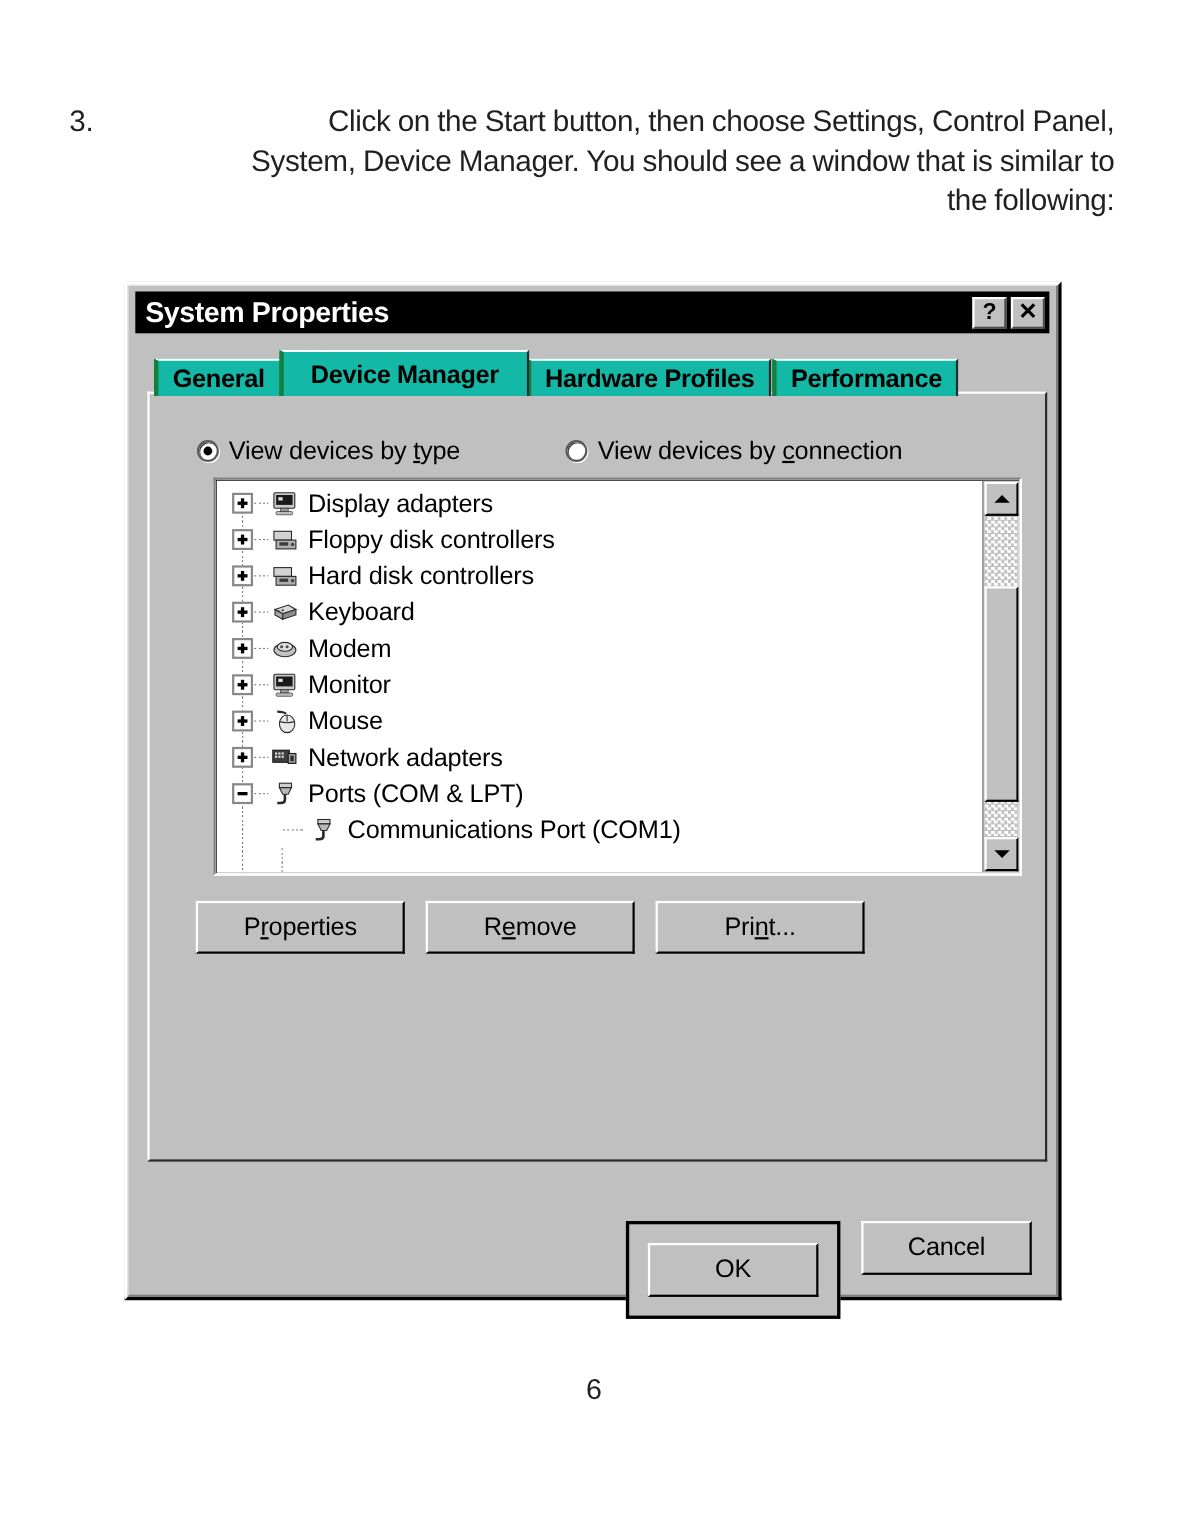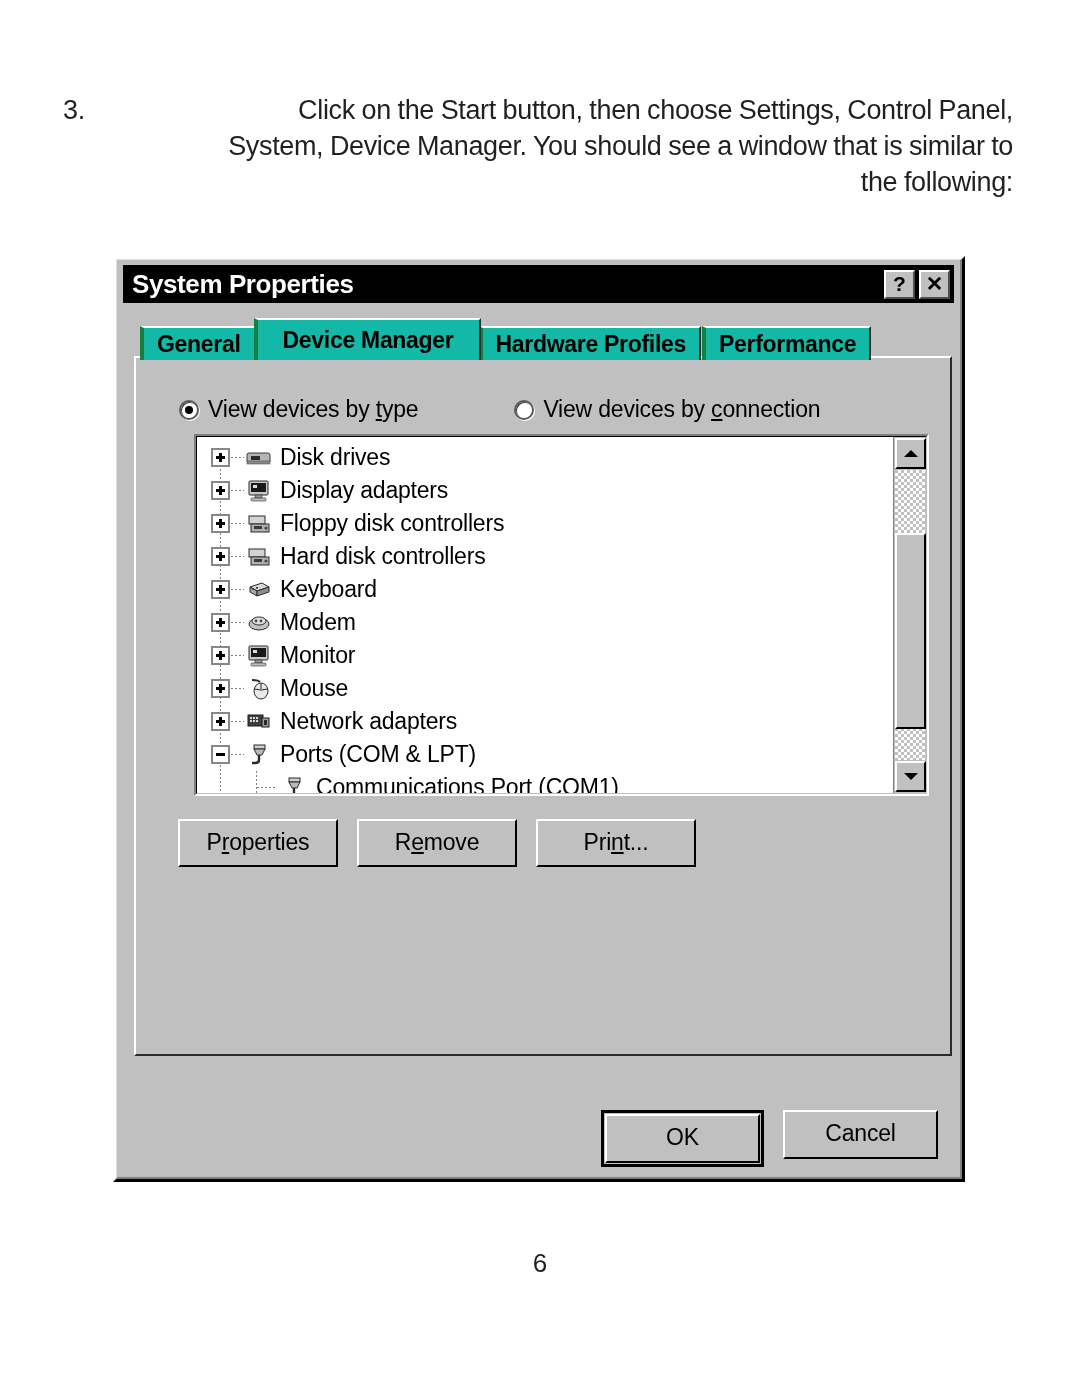--- a/index.html
+++ b/index.html
@@ -356,35 +356,35 @@
     border-bottom: 2px solid #000000;
     display: flex;
     align-items: center;
     justify-content: center;
     font-size: 23px;
     color: #000000;
     letter-spacing: -0.2px;
     white-space: nowrap;
   }
   .w95-btn .lbl { position: relative; top: -1px; }
-  #action-buttons .w95-btn { width: 160px; height: 48px; }
+  #action-buttons .w95-btn { width: 190px; height: 48px; }
 
   
   #dialog-buttons {
     position: absolute;
     right: 22px;
     top: 850px;
     display: flex;
     gap: 19px;
   }
   #dialog-buttons .w95-btn { width: 155px; height: 49px; }
   .default-wrap {
     box-sizing: border-box;
     border: 3px solid #000000;
-    padding: 1px;
+    padding: 17px;
     background: #c0c0c0;
   }
   .default-wrap .w95-btn { width: 149px; height: 41px; }
 
   
   #page-number {
     position: absolute;
     left: 0; right: 0;
     top: 1248px;
     text-align: center;
@@ -437,35 +437,20 @@
 
       <div id="listbox">
         <div id="listbox-inner">
 
           <div id="tree">
 
             <div class="vline" style="top:16px;height:496px;"></div>
 
             <div class="vline child" style="top:330px;height:100px;"></div>
 
-            <div class="tree-row">
-              <span class="expander">
-                  <span class="h"></span>
-                  <span class="v"></span>
-                </span>
-              <span class="hline lvl0"></span>
-              <span class="icon-slot lvl0">
-                <svg width="26" height="20" viewBox="0 0 26 20">
-                    <rect x="1" y="5" width="23" height="10" rx="2" fill="#b5b5b5" stroke="#3a3a3a"></rect>
-                    <rect x="5" y="8" width="9" height="4" fill="#2b2b2b"></rect>
-                    <rect x="1" y="13" width="23" height="3" fill="#8c8c8c" stroke="#3a3a3a" stroke-width="0.5"></rect>
-                  </svg>
-              </span>
-              <span class="text lvl0">Disk drives</span>
-            </div>
 
             <div class="tree-row">
               <span class="expander">
                   <span class="h"></span>
                   <span class="v"></span>
                 </span>
               <span class="hline lvl0"></span>
               <span class="icon-slot lvl0">
                 <svg width="24" height="24" viewBox="0 0 24 24">
                     <rect x="2" y="2" width="19" height="14" rx="1" fill="#c9c9c9" stroke="#2b2b2b"></rect>

